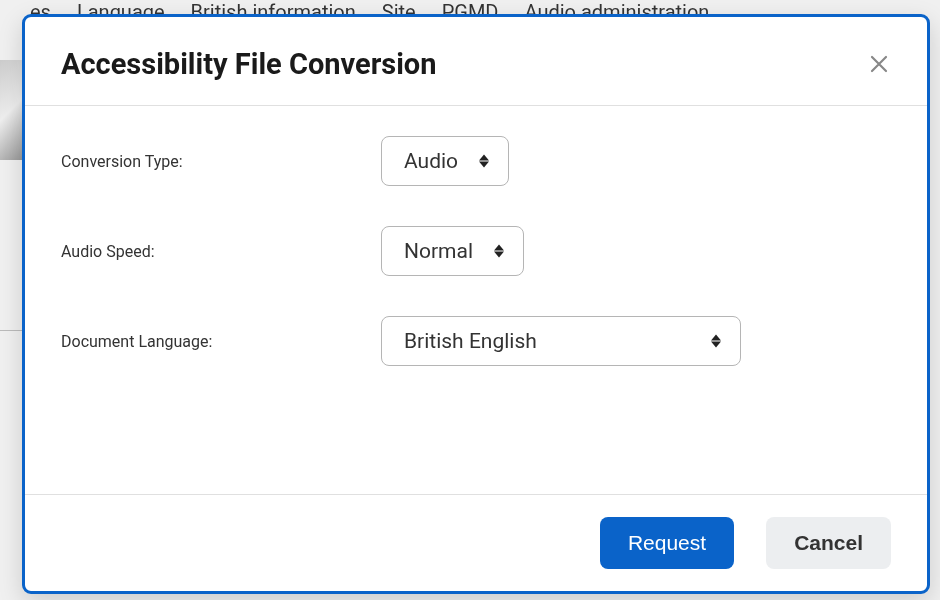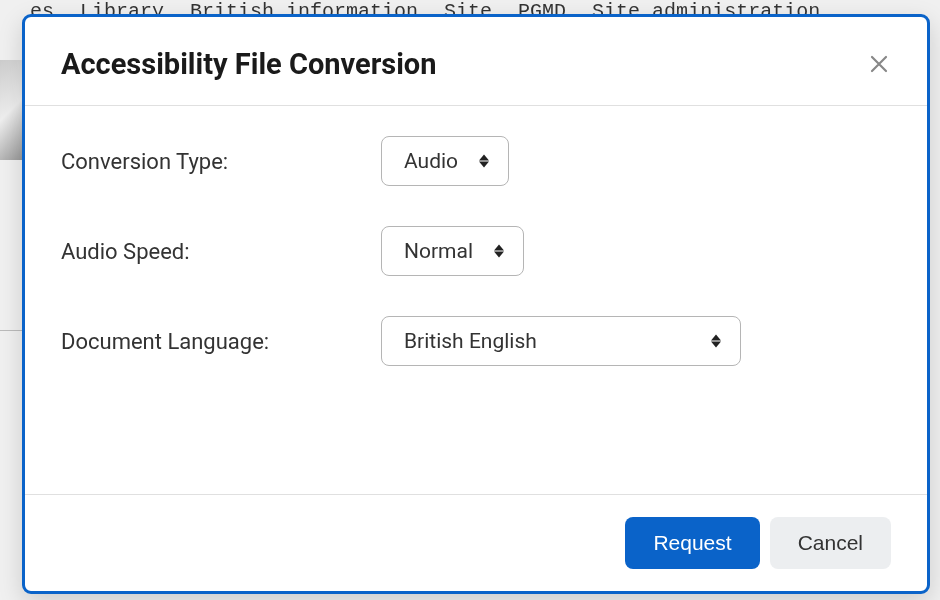--- a/index.html
+++ b/index.html
@@ -6,21 +6,20 @@
     html, body { width: 940px; height: 600px; overflow: hidden; font-family: -apple-system, BlinkMacSystemFont, "Segoe UI", Roboto, "Helvetica Neue", Arial, sans-serif; }
     .backdrop {
       position: absolute; inset: 0;
       background: #f0f0f0;
     }
     .bg-nav {
       position: absolute; top: 0; left: 0; right: 0; height: 26px;
       display: flex; gap: 26px; padding-left: 30px;
       color: #1f1f1f; font-size: 20px; overflow: hidden;
       white-space: nowrap;
-      font-family: Liberation Mono, monospace;
     }
     .bg-nav span { opacity: 0.9; }
     .bg-photo {
       position: absolute; top: 60px; left: 0; width: 22px; height: 100px;
       background: linear-gradient(135deg, #ccc 0%, #eee 50%, #999 100%);
     }
     .bg-line {
       position: absolute; top: 330px; left: 0; width: 22px; height: 1px;
       background: #bbb;
     }
@@ -46,21 +45,21 @@
     }
     .divider { height: 1px; background: #e0e0e0; margin: 0; }
     .dialog-body {
       flex: 1; padding: 30px 36px 30px 36px;
     }
     .form-row {
       display: flex; align-items: center; margin-bottom: 40px;
     }
     .form-row:last-child { margin-bottom: 10px; }
     .form-label {
-      width: 320px; font-size: 22px; color: #333; font-weight: 400;
+      width: 320px; font-size: 16px; color: #333; font-weight: 400;
     }
     .select-wrap {
       position: relative; display: inline-flex; align-items: center;
     }
     .select {
       border: 1px solid #b5b5b5; border-radius: 8px;
       padding: 12px 50px 12px 22px;
       font-size: 21px; color: #333; background: #fff;
       cursor: pointer; min-width: 120px;
       display: inline-flex; align-items: center;
@@ -73,45 +72,45 @@
     }
     .caret-up {
       width: 0; height: 0; border-left: 5px solid transparent; border-right: 5px solid transparent;
       border-bottom: 6px solid #222;
     }
     .caret-down {
       width: 0; height: 0; border-left: 5px solid transparent; border-right: 5px solid transparent;
       border-top: 6px solid #222;
     }
     .dialog-footer {
-      display: flex; justify-content: flex-end; gap: 10px;
+      display: flex; justify-content: flex-end; gap: 32px;
       padding: 22px 36px 22px 36px;
     }
     .btn {
       padding: 14px 28px; font-size: 21px; border-radius: 8px;
       cursor: pointer; border: none;
     }
     .btn-primary {
       background: #0a63c9; color: #fff; font-weight: 500;
     }
     .btn-secondary {
-      background: #eceef0; color: #333; font-weight: 400;
+      background: #eceef0; color: #333; font-weight: 700;
     }
   </style>
 </head>
 <body>
 
 <div class="backdrop">
   <div class="bg-nav">
     <span>es</span>
-    <span>Library</span>
+    <span>Language</span>
     <span>British information</span>
     <span>Site</span>
     <span>PGMD</span>
-    <span>Site administration</span>
+    <span>Audio administration</span>
   </div>
   <div class="bg-photo"></div>
   <div class="bg-line"></div>
 </div>
 
 <div class="dialog-shadow">
 
   <div class="dialog-header">
     <div class="dialog-title">Accessibility File Conversion</div>
     <div class="close-btn">

